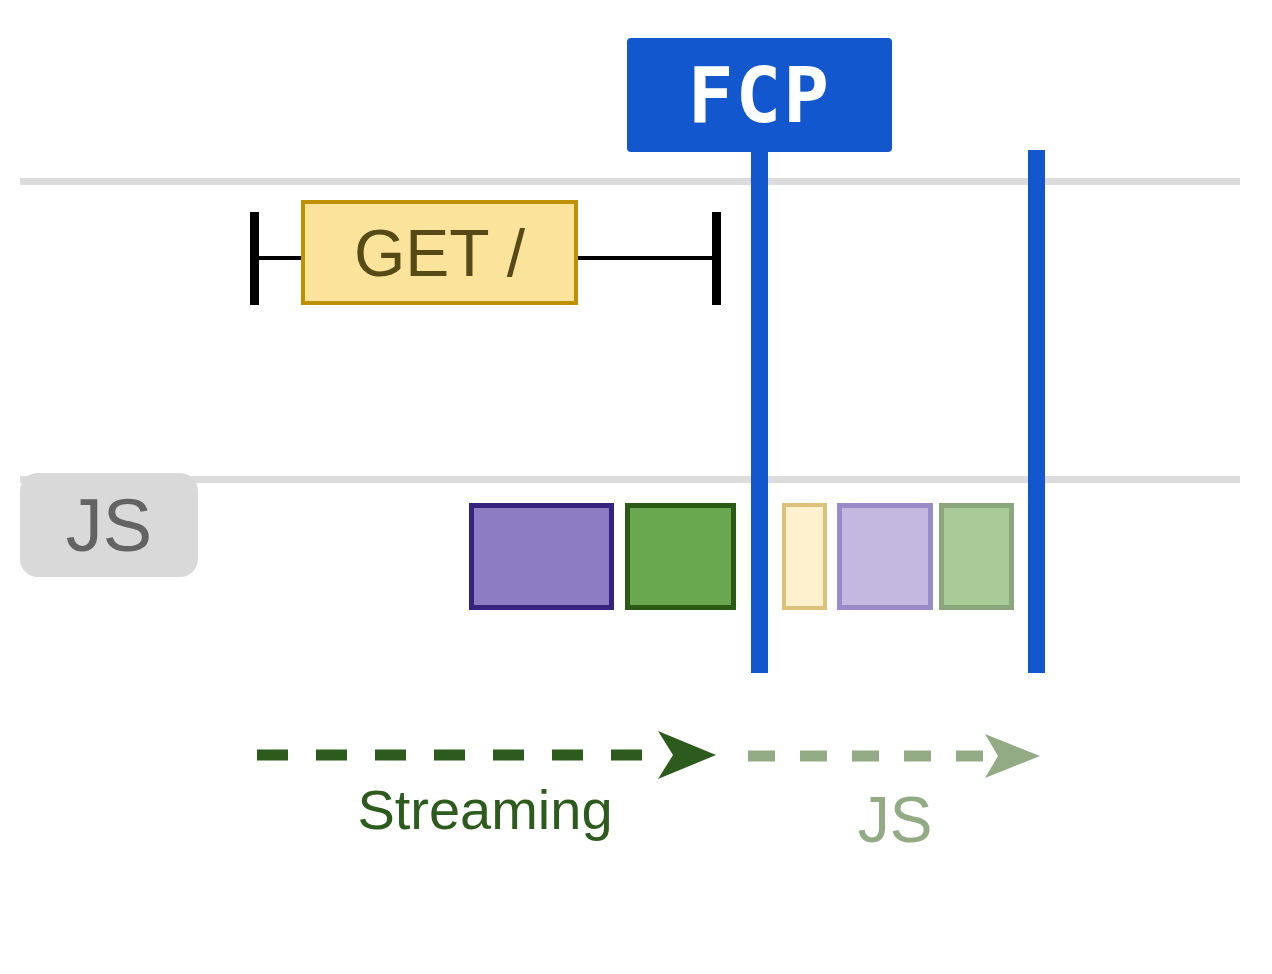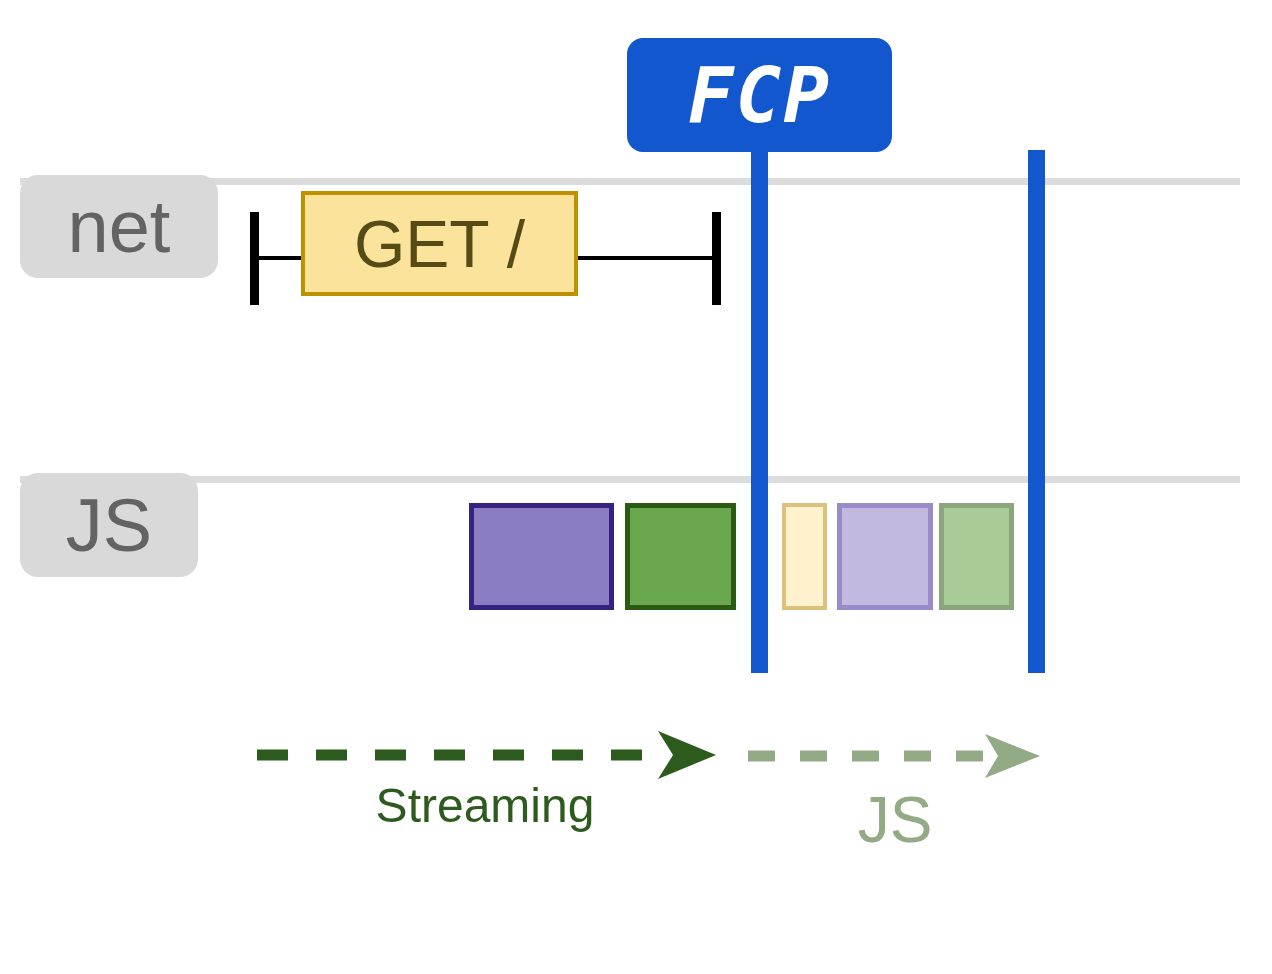--- a/index.html
+++ b/index.html
@@ -30,55 +30,52 @@
   .chunk{box-sizing:border-box;top:503px;height:107px;}
   .chunk-purple{background:var(--chunk-purple-fill);border:5px solid var(--chunk-purple-border);}
   .chunk-green{background:var(--chunk-green-fill);border:5px solid var(--chunk-green-border);}
   .chunk-faded-yellow{background:var(--chunk-faded-yellow-fill);border:4px solid var(--chunk-faded-yellow-border);}
   .chunk-faded-purple{background:var(--chunk-faded-purple-fill);border:5px solid var(--chunk-faded-purple-border);}
   .chunk-faded-green{background:var(--chunk-faded-green-fill);border:5px solid var(--chunk-faded-green-border);}
 
   
   .marker-line{background:var(--accent-blue);top:150px;width:17px;height:523px;}
   .marker-badge{
-    background:var(--accent-blue);border-radius:16px;
+    background:var(--accent-blue);border-radius:4px;
     display:flex;align-items:center;justify-content:center;
     color:var(--marker-text);
     font-family:"DejaVu Sans Mono", monospace;font-weight:bold;
-    font-size:76px;letter-spacing:2px;font-style:italic;
+    font-size:76px;letter-spacing:2px;
   }
 
   
   .streaming-stroke{stroke:var(--streaming-green);}
   .streaming-fill{fill:var(--streaming-green);}
   .optional-stroke{stroke:var(--optional-sage);}
   .optional-fill{fill:var(--optional-sage);}
   .arrow-label{text-align:center;}
-  .streaming-label{color:var(--streaming-green);font-size:48px;line-height:1.15;}
+  .streaming-label{color:var(--streaming-green);font-size:56px;line-height:1.15;}
   .optional-label{color:var(--optional-sage);font-size:64px;line-height:80px;}
 </style>
 </head>
 <body>
 
 <div id="canvas">
 
   <div class="abs track-line" style="top:178px;"></div>
   <div class="abs track-line" style="top:476px;"></div>
 
-  <div class="abs track-tab" style="left:20px;top:175px;width:198px;height:103px;">
-    <span>net</span>
-  </div>
   <div class="abs track-tab" style="left:20px;top:473px;width:178px;height:104px;">
     <span>JS</span>
   </div>
 
   <div class="abs duration-line" style="left:254px;width:463px;"></div>
   <div class="abs tick" style="left:250px;"></div>
   <div class="abs tick" style="left:712px;"></div>
-  <div class="abs request-box" style="left:301px;top:191px;width:277px;height:105px;">
+  <div class="abs request-box" style="left:301px;top:200px;width:277px;height:105px;">
     <span>GET /</span>
   </div>
 
   <div class="abs chunk chunk-purple" style="left:469px;width:145px;"></div>
   <div class="abs chunk chunk-green" style="left:625px;width:111px;"></div>
   <div class="abs chunk chunk-faded-yellow" style="left:782px;width:45px;"></div>
   <div class="abs chunk chunk-faded-purple" style="left:837px;width:96px;"></div>
   <div class="abs chunk chunk-faded-green" style="left:939px;width:75px;"></div>
 
   <div class="abs marker-line" style="left:751px;"></div>

